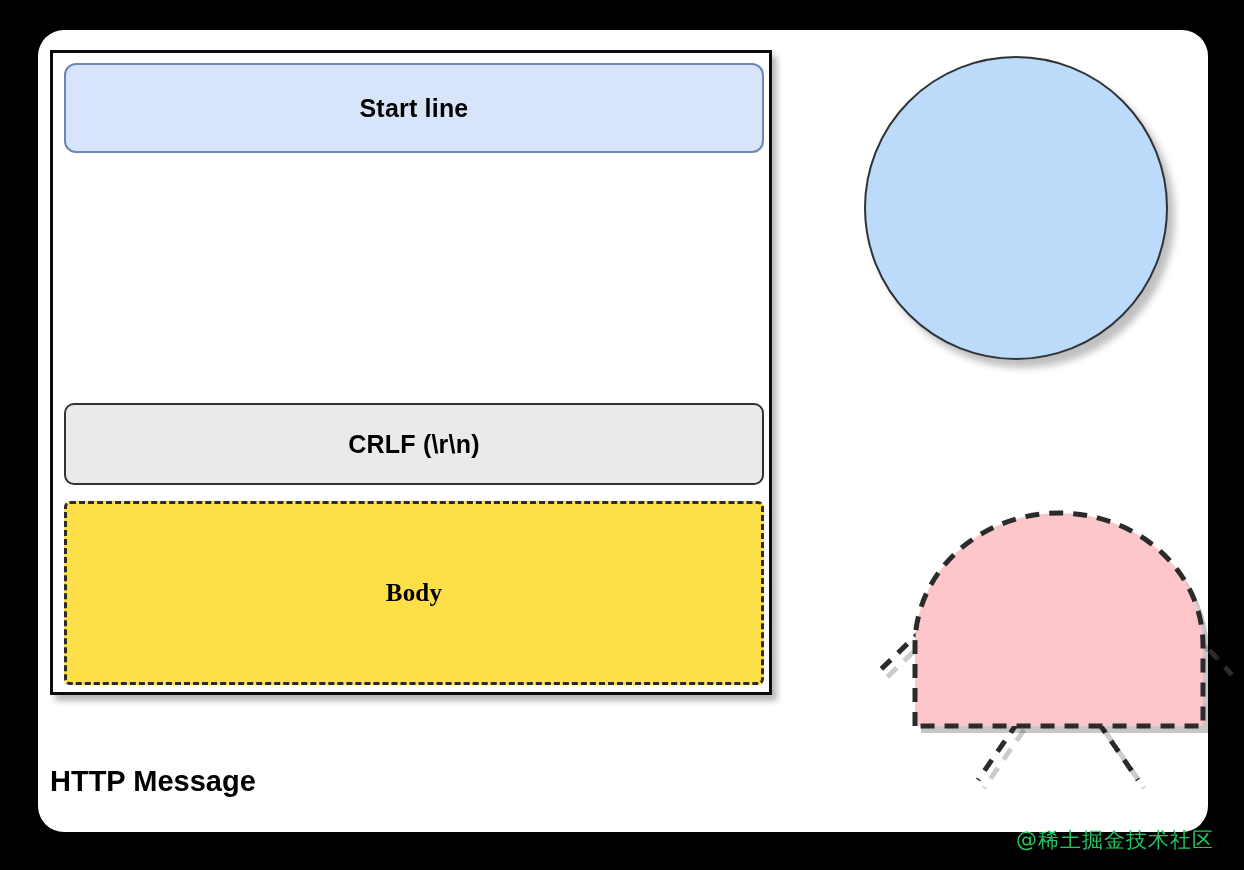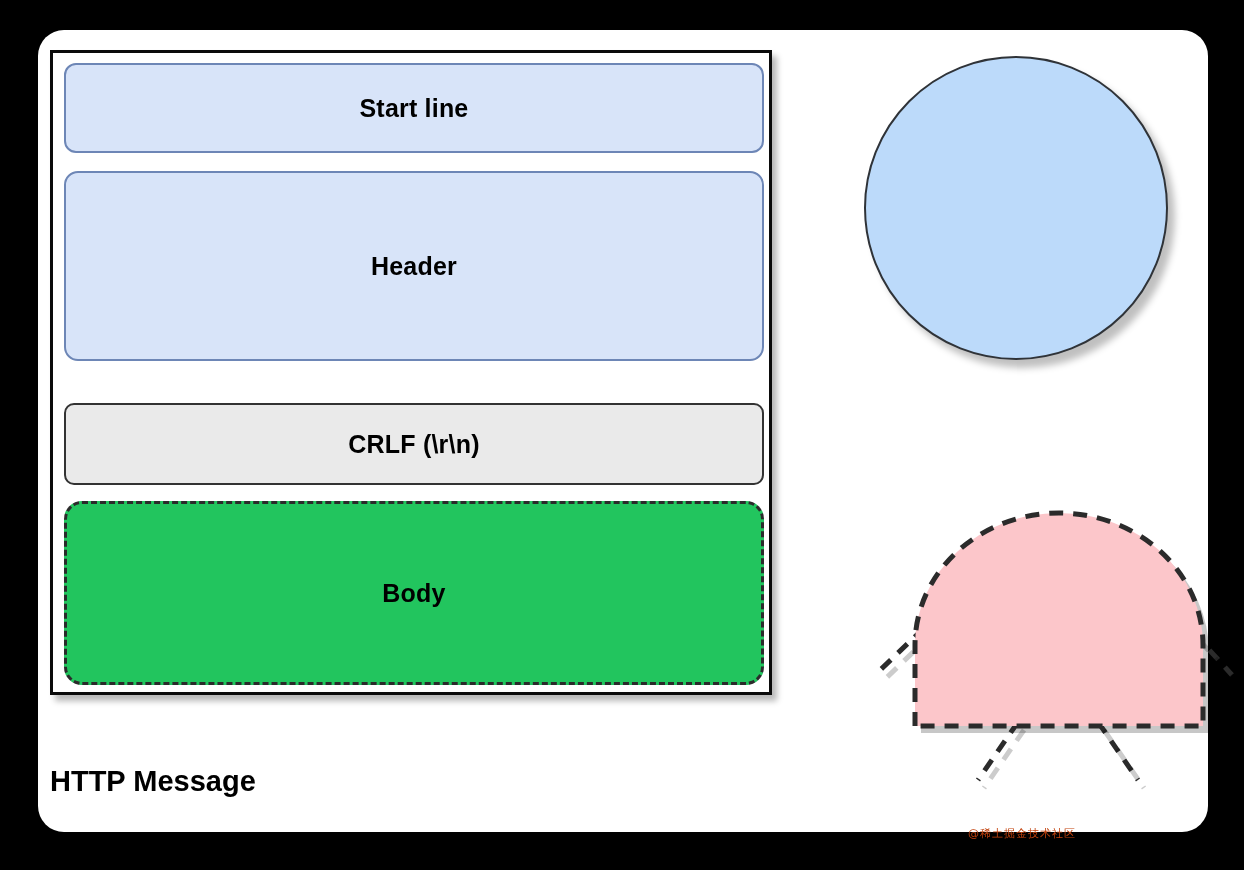--- a/index.html
+++ b/index.html
@@ -80,23 +80,24 @@
     height: 82px;
     background: #eaeaea;
     border: 2px solid #333333;
     border-radius: 10px;
     margin-top: 12px;
   }
 
   .seg-body {
     top: 448px;
     height: 184px;
-    background: #22c55e;
+    background: #fde047;
     border: 3px dashed #2b2b2b;
-    border-radius: 18px;
+    border-radius: 6px;
+    font-family: Liberation Serif, serif;
   }
 
   
   .caption {
     position: absolute;
     left: 12px;
     top: 735px;
     width: 722px;
     font-size: 29px;
     font-weight: bold;
@@ -127,45 +128,42 @@
   .dome-wrap svg {
     display: block;
     width: 420px;
     height: 330px;
     overflow: visible;
   }
 
   
   .watermark {
     position: absolute;
-    left: 968px;
+    left: 1016px;
     top: 826px;
-    font-size: 11px;
-    color: #c2410c;
+    font-size: 21px;
+    color: #22c55e;
     letter-spacing: 1px;
     white-space: nowrap;
     font-family: "DejaVu Sans", sans-serif;
   }
 </style>
 </head>
 <body>
 
 <div id="stage">
 
   <div class="card">
 
     <div class="message-frame">
 
       <div class="seg seg-startline">
         <span>Start line</span>
       </div>
 
-      <div class="seg seg-header">
-        <span>Header</span>
-      </div>
 
       <div class="seg seg-crlf">
         <span>CRLF (\r\n)</span>
       </div>
 
       <div class="seg seg-body">
         <span>Body</span>
       </div>
 
     </div>

